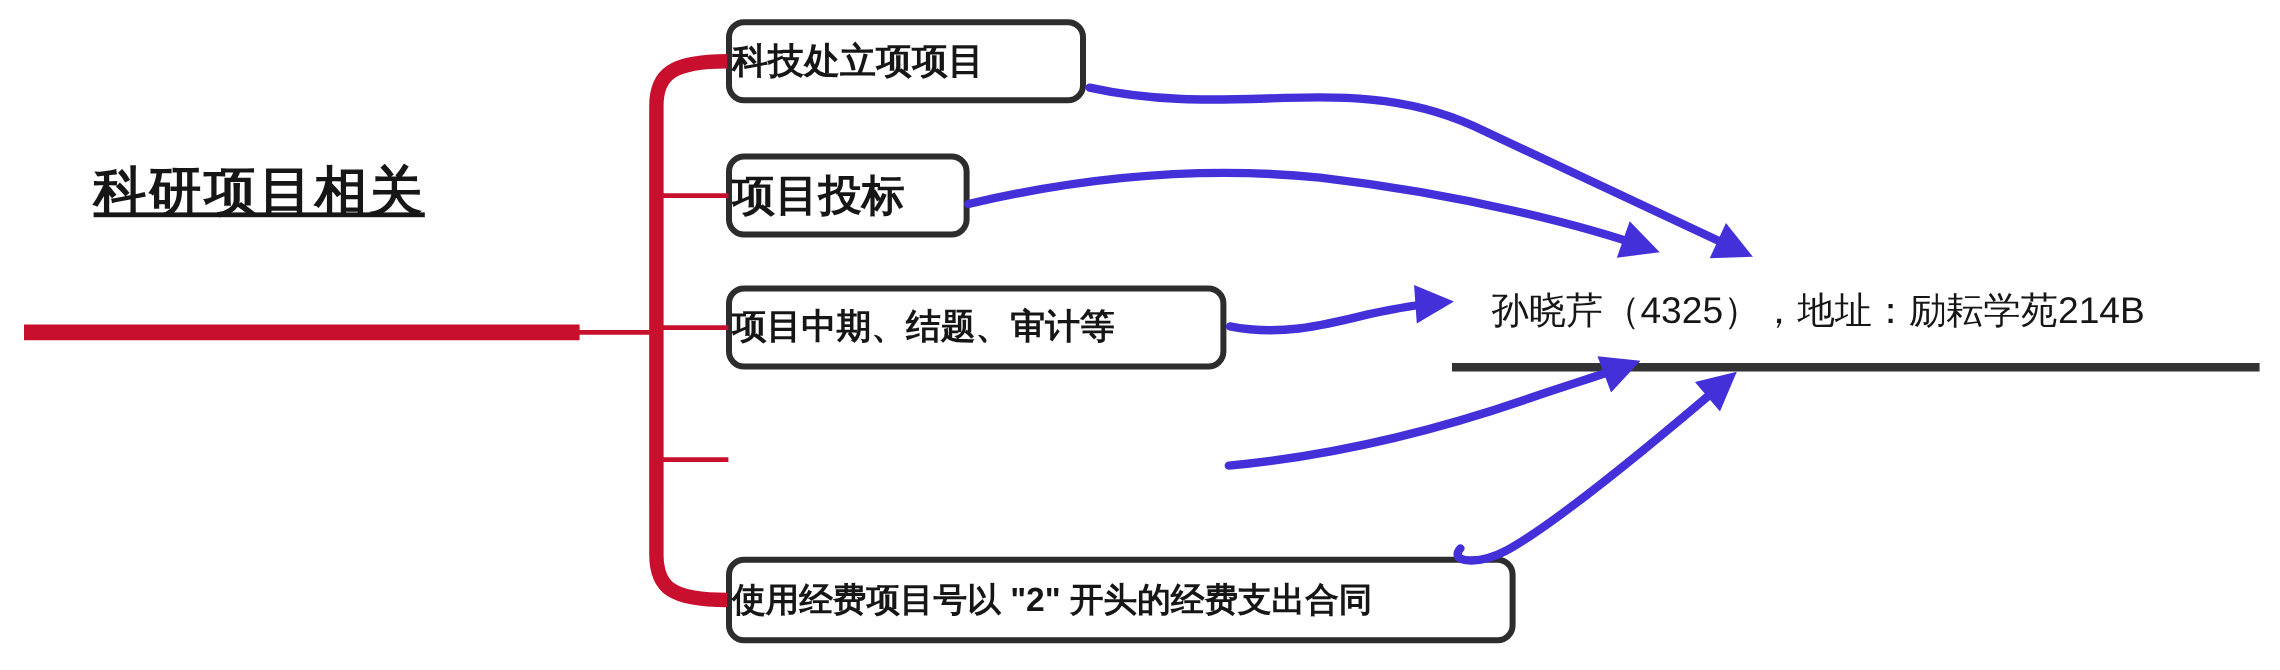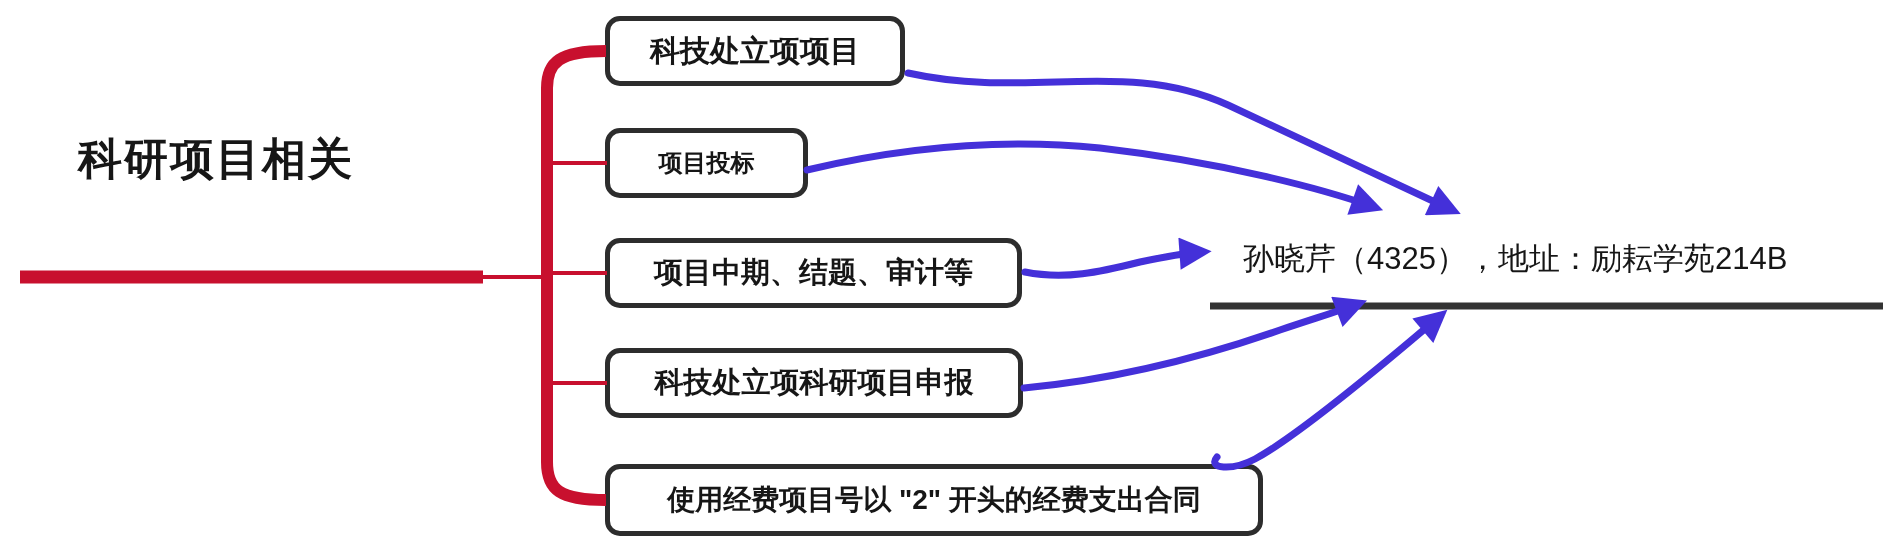--- a/index.html
+++ b/index.html
@@ -15,35 +15,35 @@
     font-family: "Liberation Sans", "DejaVu Sans", sans-serif;
     width: 1900px; height: 558px;
     position: relative; overflow: hidden;
   }
   .canvas { position: absolute; inset: 0; width: 1900px; height: 558px; }
 
   .root-label {
     position: absolute;
     left: 78px; top: 130px; width: 300px;
     font-size: 44px; font-weight: bold; color: var(--text-color);
-    letter-spacing: 2px; white-space: nowrap;
+    letter-spacing: 2px; white-space: nowrap; text-decoration: underline;
   }
 
   .node-box {
     position: absolute;
     background: #ffffff;
     border: 5px solid var(--box-border);
     border-radius: 15px;
-    display: flex; align-items: center; justify-content: center;
+    display: flex; align-items: center; justify-content: flex-start;
     font-weight: bold; color: var(--text-color);
     white-space: nowrap;
     z-index: 2;
   }
   .box-1 { left: 605px; top: 16px;  width: 300px; height: 70px; font-size: 30px; }
-  .box-2 { left: 605px; top: 128px; width: 203px; height: 70px; font-size: 24px; }
+  .box-2 { left: 605px; top: 128px; width: 203px; height: 70px; font-size: 36px; }
   .box-3 { left: 605px; top: 238px; width: 417px; height: 70px; font-size: 29px; font-family: Liberation Serif, serif; }
   .box-4 { left: 605px; top: 348px; width: 418px; height: 70px; font-size: 29px; }
   .box-5 { left: 605px; top: 464px; width: 658px; height: 72px; font-size: 28px; }
 
   .target-label {
     position: absolute;
     left: 1243px; top: 238px;
     font-size: 31px; font-weight: normal; color: var(--text-color);
     white-space: nowrap; z-index: 2;
   }
@@ -65,23 +65,20 @@
 
   <div class="node-box box-1">
     <span>科技处立项项目</span>
   </div>
   <div class="node-box box-2">
     <span>项目投标</span>
   </div>
   <div class="node-box box-3">
     <span>项目中期、结题、审计等</span>
   </div>
-  <div class="node-box box-4">
-    <span>科技处立项科研项目申报</span>
-  </div>
   <div class="node-box box-5">
     <span>使用经费项目号以 "2" 开头的经费支出合同</span>
   </div>
 
   <div class="target-label">孙晓芹（4325），地址：励耘学苑214B</div>
 
   <svg class="wires" width="1900" height="558" viewBox="0 0 1900 558">
     <defs>
       <marker id="ah" viewBox="0 0 10 10" refX="7" refY="5" markerWidth="5.2" markerHeight="4.6" orient="auto">
         <path class="blue-head" d="M0,0 L10,5 L0,10 Z"></path>

